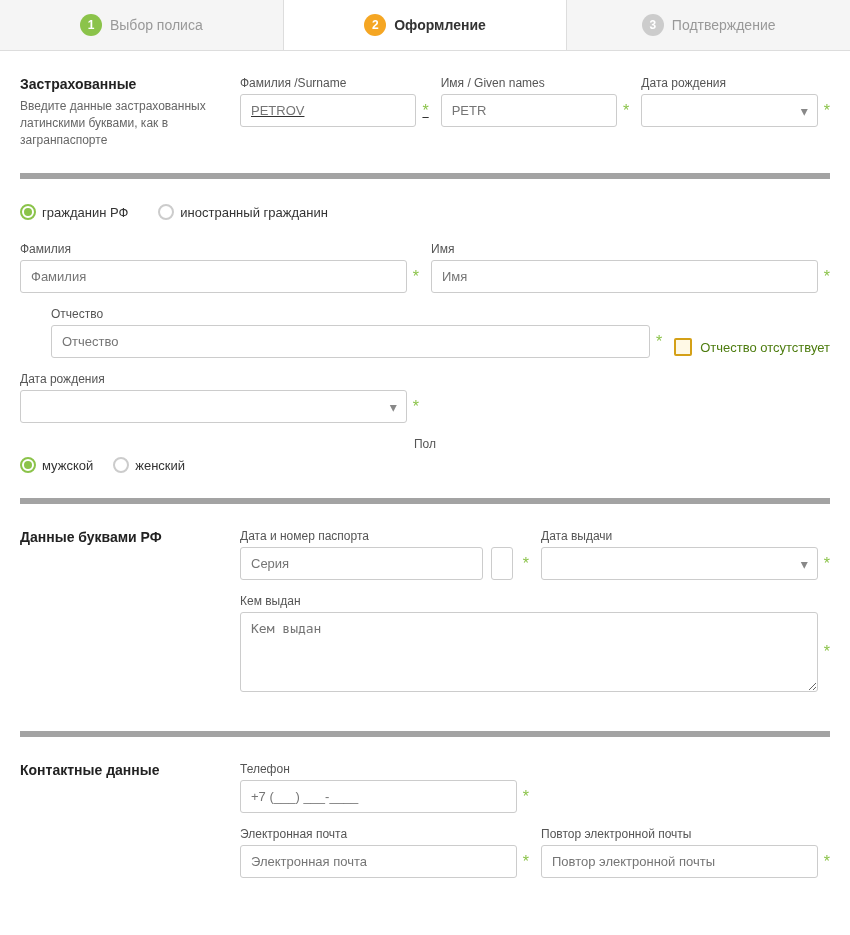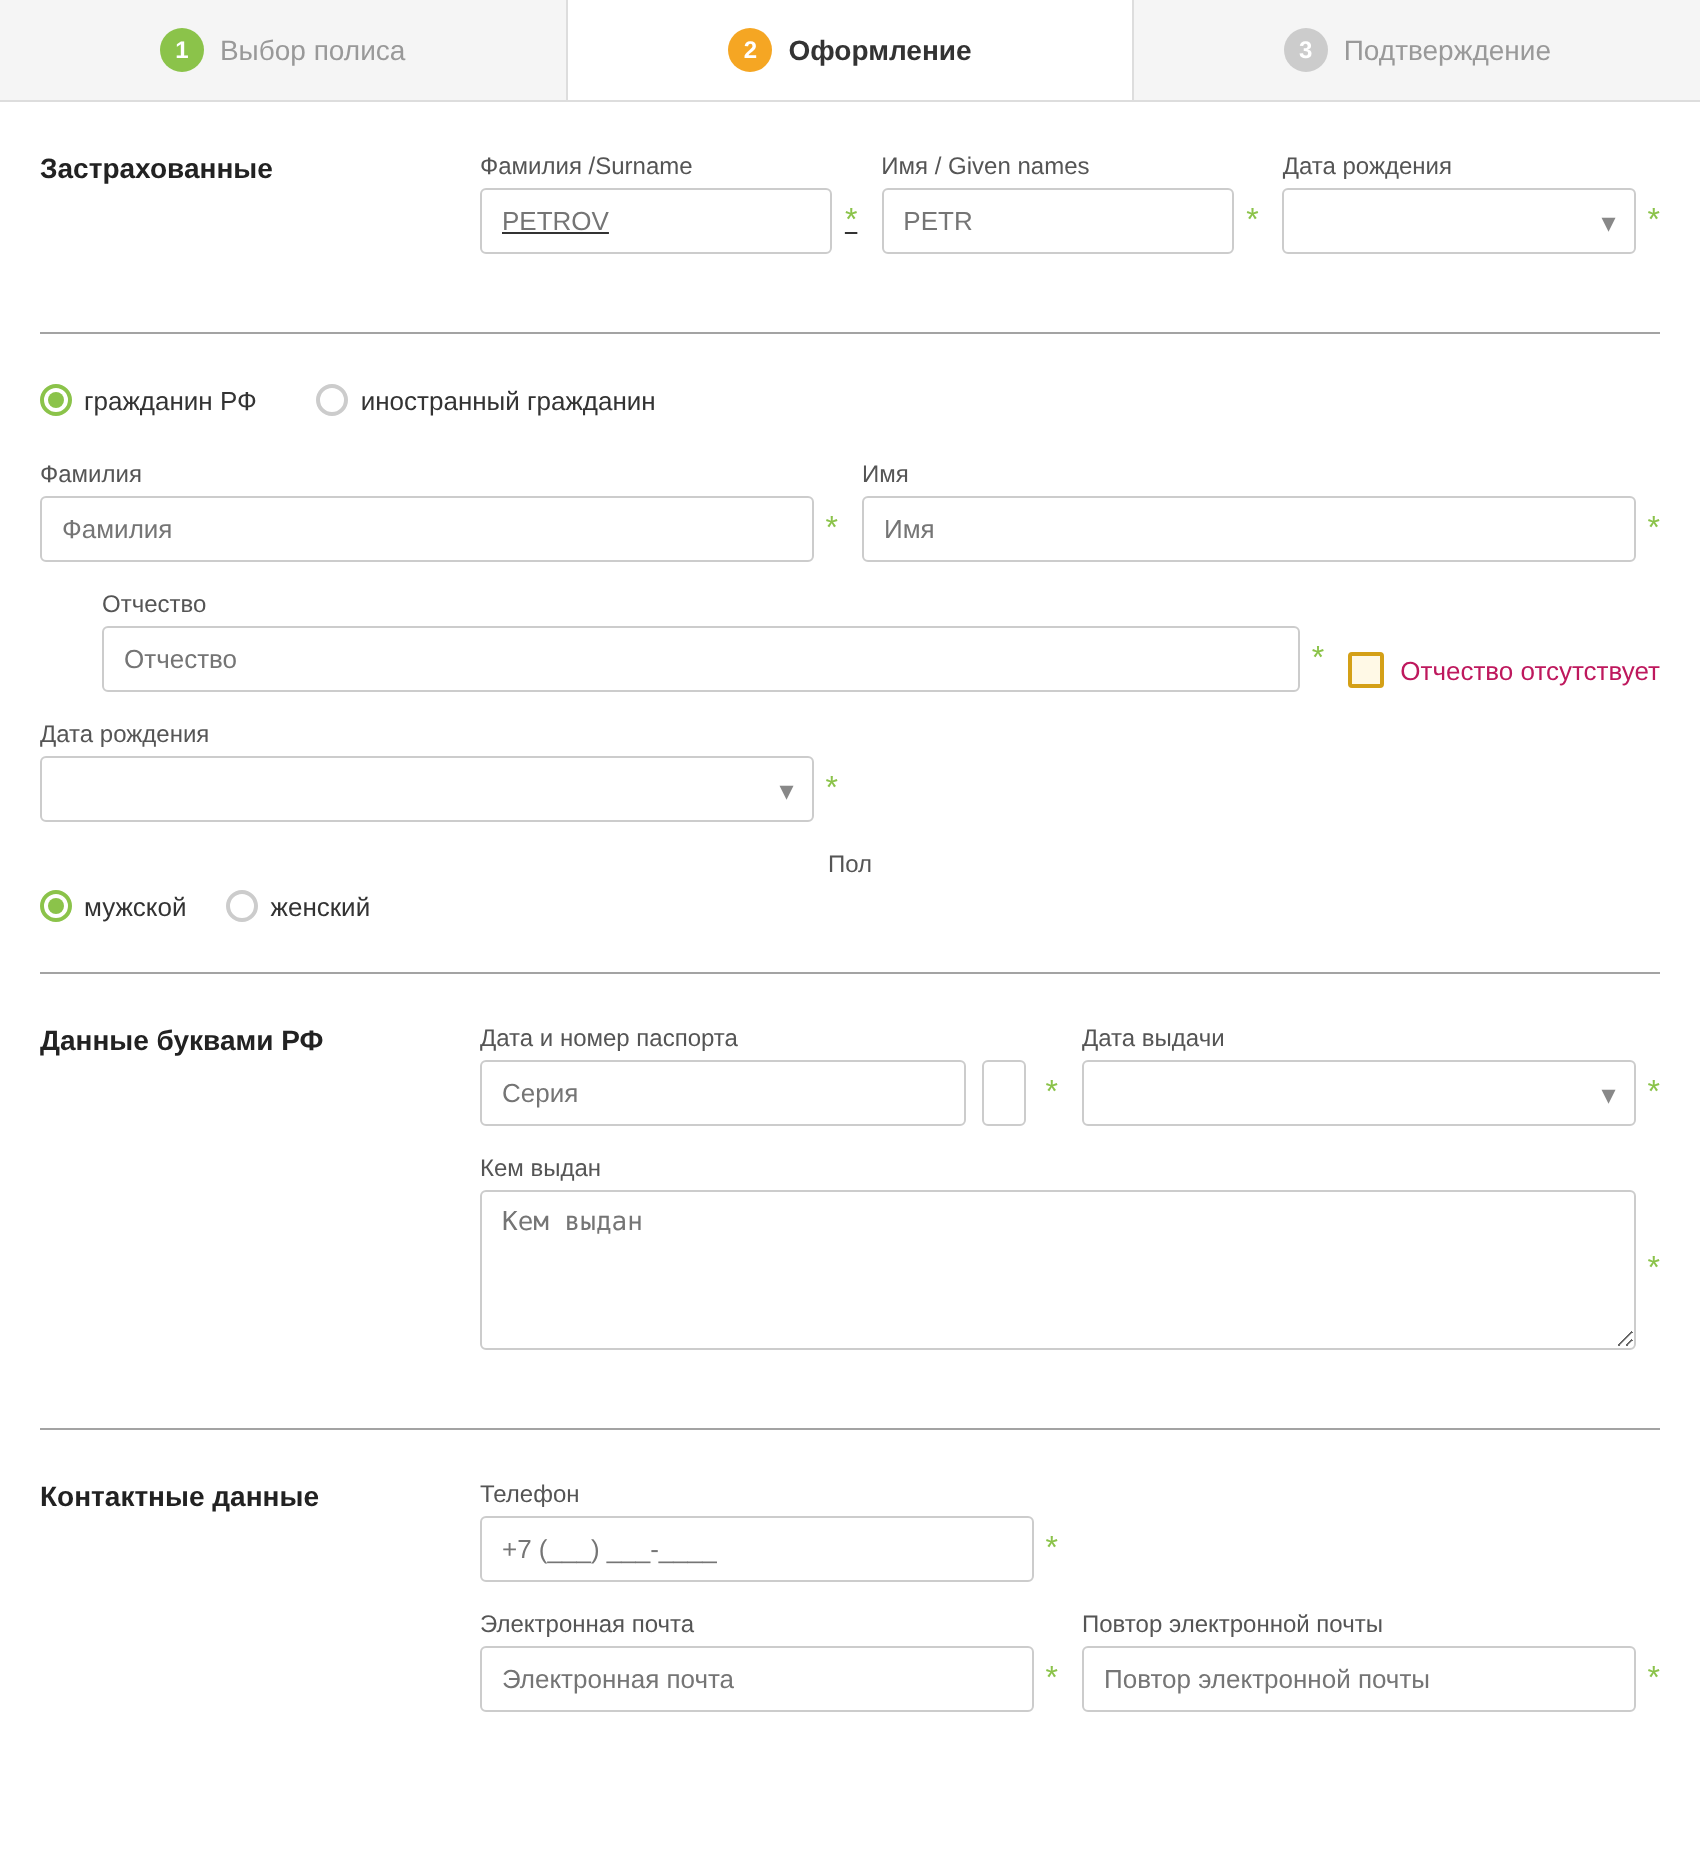--- a/index.html
+++ b/index.html
@@ -53,21 +53,21 @@
 
     
     .content {
       padding: 0 20px;
     }
 
     
     .section {
       display: flex;
       padding: 25px 0;
-      border-bottom: 1px solid #a3a3a3;
+      border-bottom: 6px solid #a3a3a3;
       gap: 20px;
     }
     .section-label {
       width: 200px;
       flex-shrink: 0;
     }
     .section-label h3 {
       font-size: 14px;
       font-weight: bold;
       margin-bottom: 6px;
@@ -186,21 +186,21 @@
     .checkbox-box {
       width: 18px;
       height: 18px;
       border: 2px solid #d4a017;
       background: #fff9e6;
       border-radius: 2px;
       flex-shrink: 0;
     }
     .checkbox-label {
       font-size: 13px;
-      color: #be185d;
+      color: #4d7c0f;
     }
 
     
     .gender-row {
       display: flex;
       align-items: center;
       gap: 20px;
       margin-top: 6px;
     }
 
@@ -248,20 +248,21 @@
     <div class="step-num pending">3</div>
     <span>Подтверждение</span>
   </div>
 </div>
 
 <div class="content">
 
   <div class="section">
     <div class="section-label">
       <h3>Застрахованные</h3>
+      <p>Введите данные застрахованных латинскими буквами, как в загранпаспорте</p>
     </div>
     <div class="section-fields">
       <div class="form-row">
         <div class="form-group flex-2">
           <label>Фамилия /Surname</label>
           <div style="display:flex;align-items:center;gap:4px;text-decoration:underline;">
             <input type="text" placeholder="PETROV" style="">
             <span class="required-star">*</span>
           </div>
         </div>

